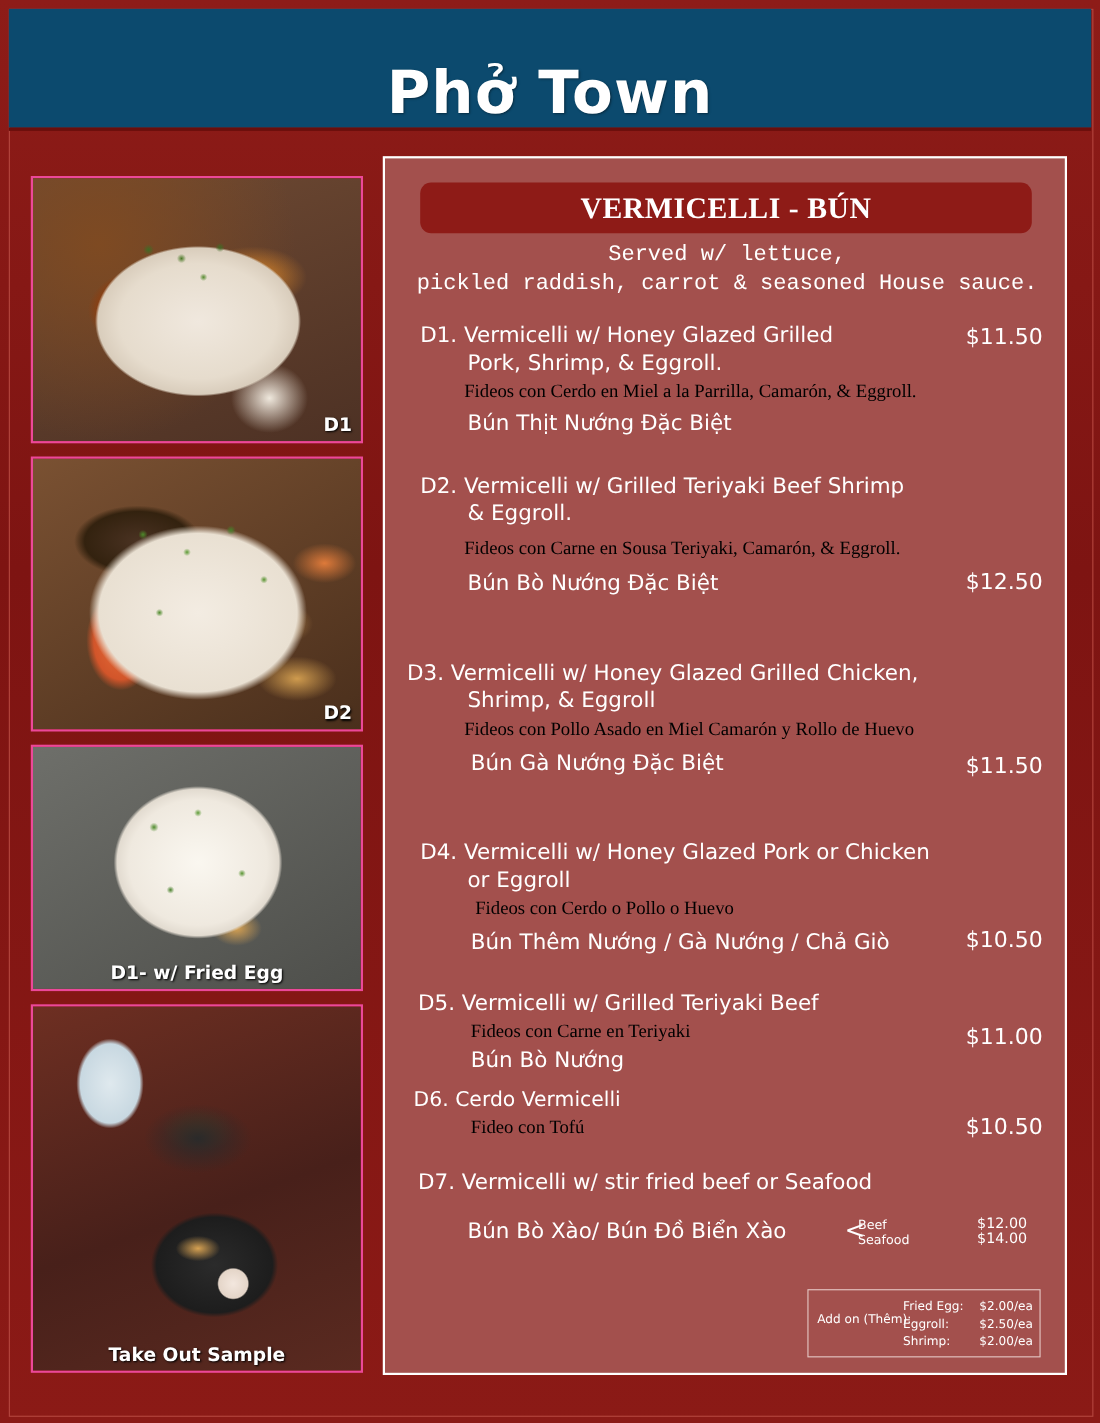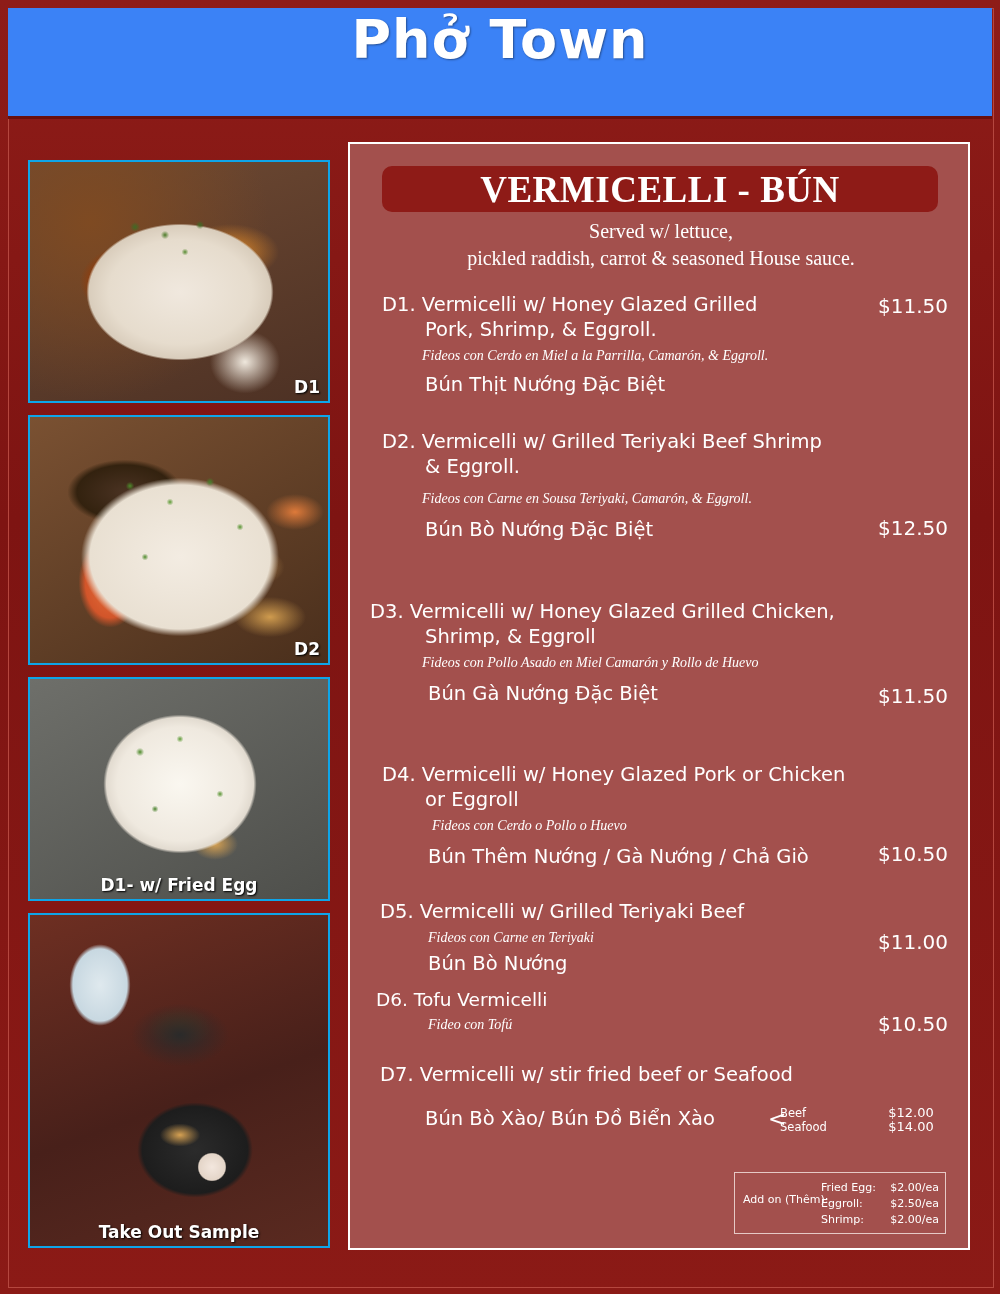--- a/index.html
+++ b/index.html
@@ -37,23 +37,23 @@
     width: 984px; height: 1278px;
     border: 1px solid #b5473f;
   }
 
   
   .header {
     position: absolute;
     left: 8px; top: 8px;
     width: 984px;
     height: 108px;
-    background: #3b82f6;
+    background: #0c4a6e;
     display: flex;
-    align-items: flex-start;
+    align-items: flex-end;
     justify-content: center;
   }
   .header-title {
     color: #ffffff;
     font-size: 54px;
     font-weight: bold;
     letter-spacing: 1px;
     font-family: "DejaVu Sans", sans-serif;
     text-shadow: 1px 1px 2px rgba(0,0,0,.4);
   }
@@ -71,21 +71,21 @@
     position: absolute;
     left: 28px;
     top: 160px;
     width: 295px;
     height: 1090px;
   }
   .photo {
     position: absolute;
     left: 0;
     width: 302px;
-    border: 2px solid #0ea5e9;
+    border: 2px solid #ec4899;
     box-sizing: border-box;
     overflow: hidden;
     padding-left: 23px;
   }
   .photo .cap {
     position: absolute;
     right: 8px;
     bottom: 4px;
     color: #ffffff;
     font-size: 17px;
@@ -212,52 +212,51 @@
     background: #8e1b17;
     border-radius: 10px;
     display: flex;
     align-items: center;
     justify-content: center;
   }
   .section-title {
     color: #ffffff;
     font-family: "Liberation Serif", serif;
     font-weight: bold;
-    font-size: 37px;
+    font-size: 27px;
     letter-spacing: .5px;
   }
 
   .served {
     position: absolute;
     left: 0;
     top: 74px;
     width: 622px;
     text-align: center;
     color: #ffffff;
-    font-family: Liberation Serif, serif;
+    font-family: Liberation Mono, monospace;
     font-size: 20px;
     line-height: 27px;
   }
   .item {
     position: relative;
     color: #ffffff;
   }
   .en {
     font-family: "DejaVu Sans", sans-serif;
     font-size: 19.5px;
     line-height: 25px;
     font-weight: 500;
     color: #ffffff;
   }
   .es {
     font-family: "Liberation Serif", serif;
-    font-style: italic;
-    font-size: 14px;
+    font-size: 17px;
     line-height: 23px;
-    color: #ffffff;
+    color: #000000;
   }
   .vn {
     font-family: "DejaVu Sans", sans-serif;
     font-size: 19.5px;
     line-height: 26px;
     color: #ffffff;
   }
   .price {
     position: absolute;
     right: 24px;
@@ -391,21 +390,21 @@
     </div>
 
     <div class="item" style="position:absolute; left:0; top:755px; width:622px; height:90px;">
       <div class="en" style="position:absolute; left:30px; top:0; width:520px;">D5.  Vermicelli w/ Grilled Teriyaki Beef</div>
       <div class="es" style="position:absolute; left:78px; top:27px; width:500px;">Fideos con Carne en Teriyaki</div>
       <div class="vn" style="position:absolute; left:78px; top:52px; width:500px;">Bún Bò Nướng</div>
       <div class="price" style="top:31px;">$11.00</div>
     </div>
 
     <div class="item" style="position:absolute; left:0; top:843px; width:622px; height:65px;">
-      <div class="en" style="position:absolute; left:26px; top:0; width:520px; font-size:18.5px;">D6. Tofu Vermicelli</div>
+      <div class="en" style="position:absolute; left:26px; top:0; width:520px; font-size:18.5px;">D6. Cerdo Vermicelli</div>
       <div class="es" style="position:absolute; left:78px; top:26px; width:500px;">Fideo con Tofú</div>
       <div class="price" style="top:25px;">$10.50</div>
     </div>
 
     <div class="item" style="position:absolute; left:0; top:918px; width:622px; height:90px;">
       <div class="en" style="position:absolute; left:30px; top:0; width:560px;">D7. Vermicelli w/ stir fried beef or Seafood</div>
       <div class="vn" style="position:absolute; left:75px; top:44px; width:400px;">Bún Bò Xào/ Bún Đồ Biển Xào</div>
 
       <div class="bracket" style="left:430px; top:44px; width:80px;">
         <span class="brace">&lt;</span>

